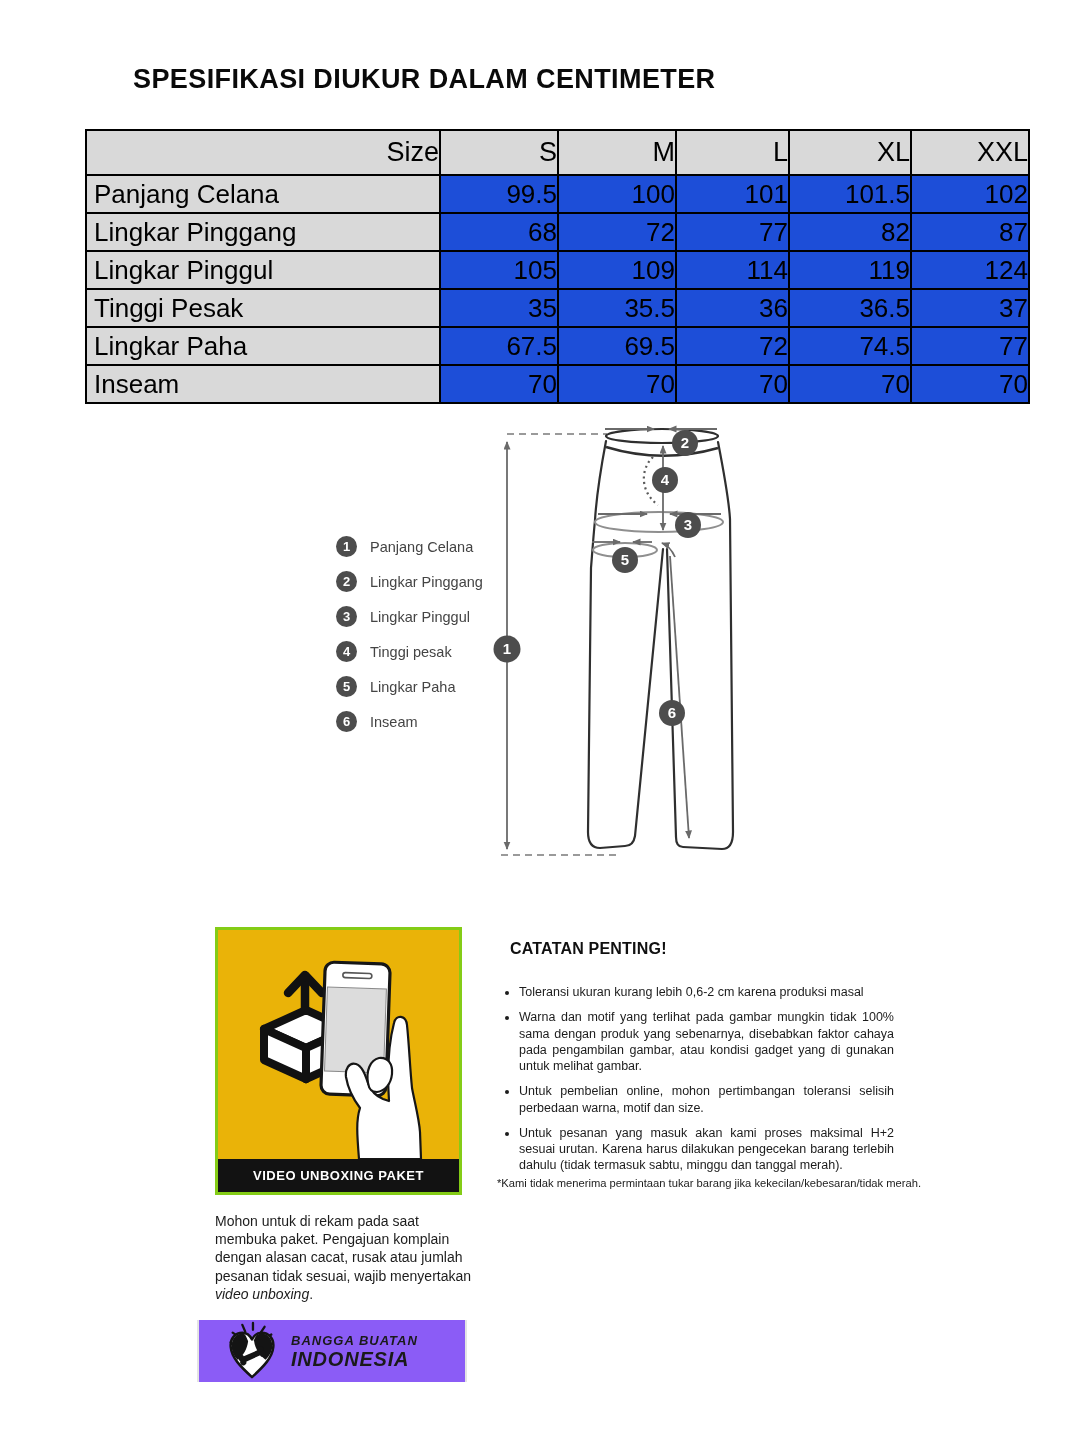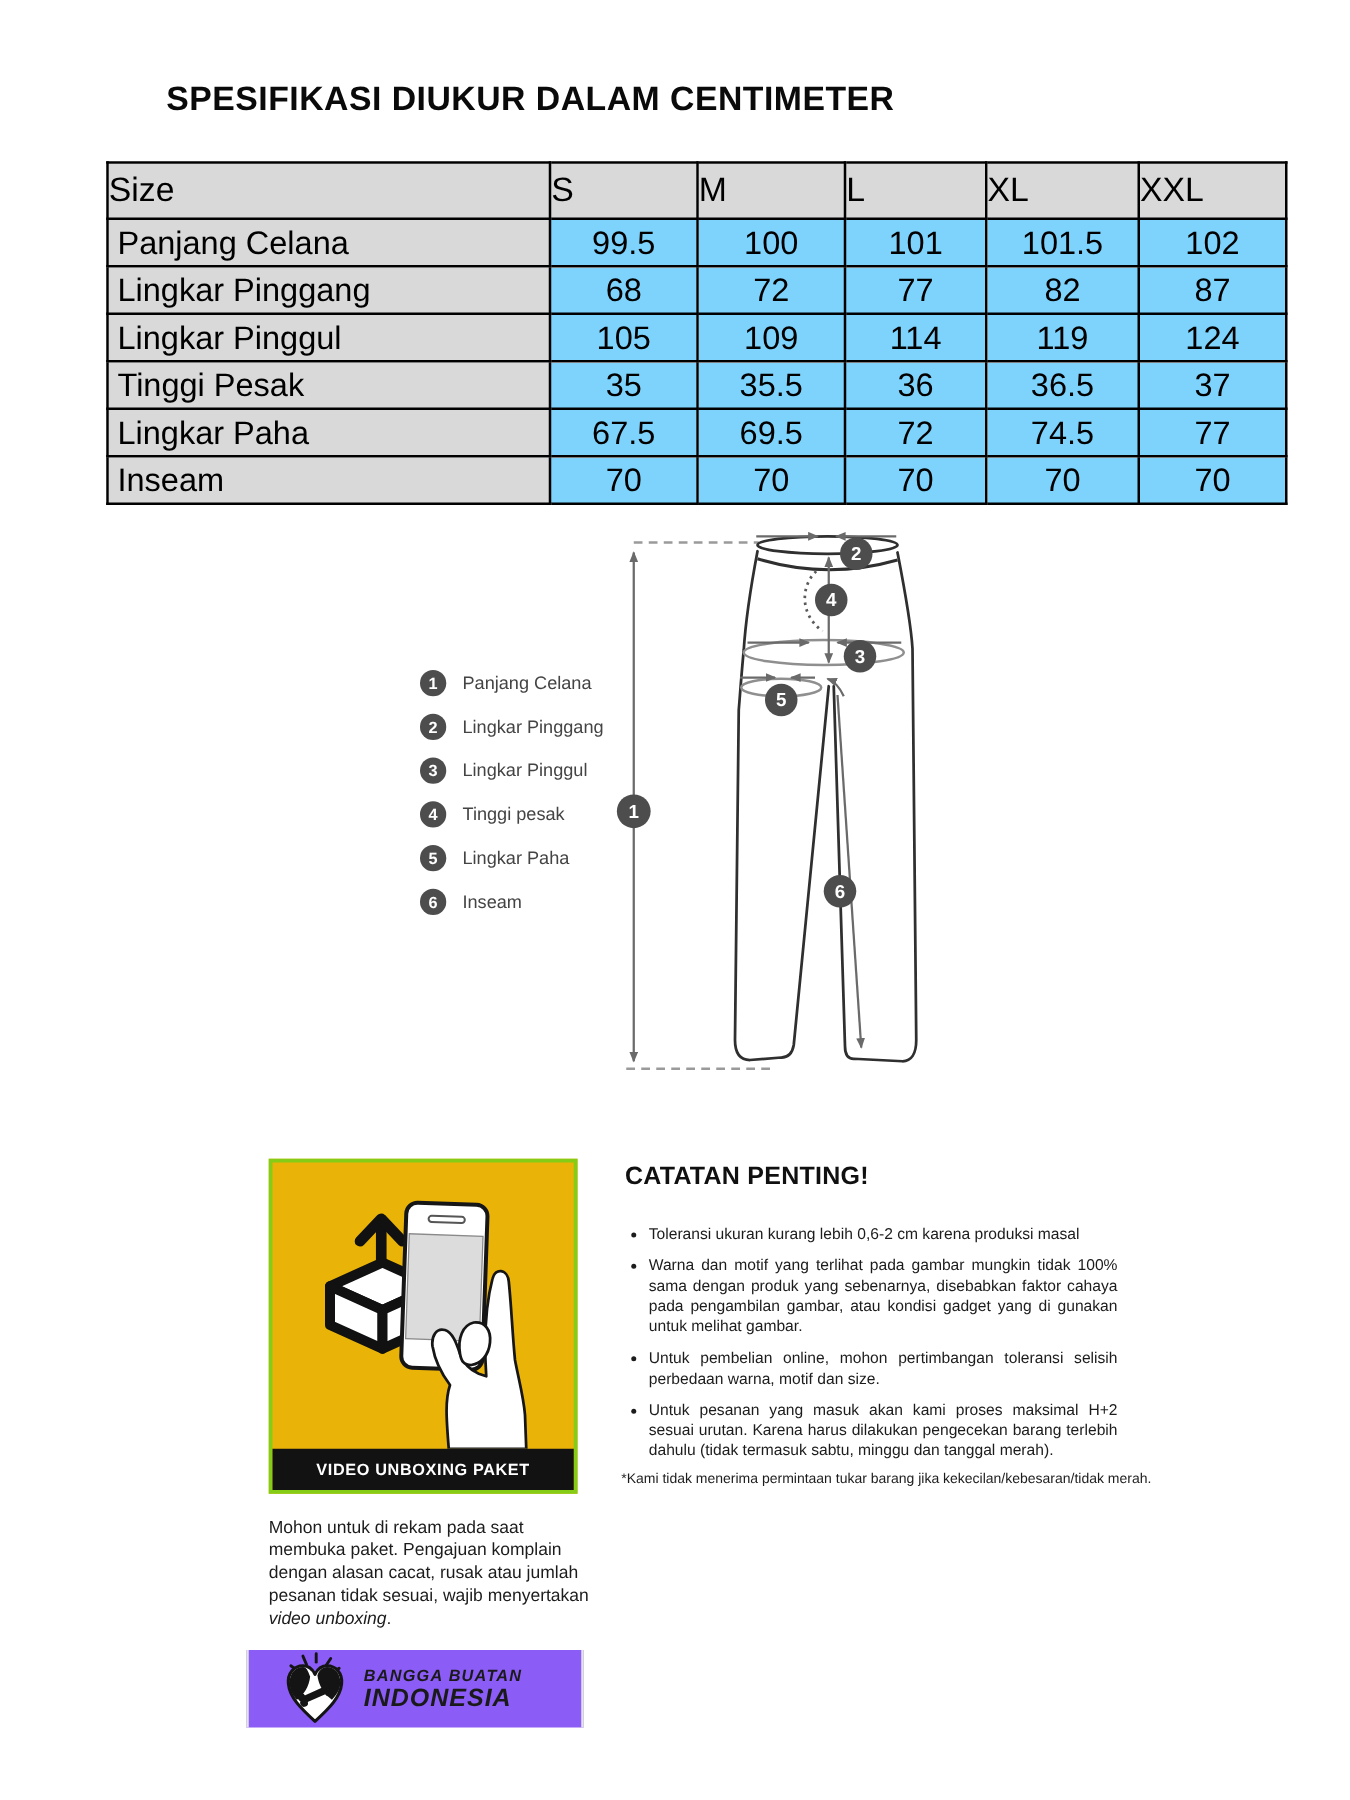--- a/index.html
+++ b/index.html
@@ -9,37 +9,37 @@
     overflow:hidden;
   }
   .abs{position:absolute;}
 
   
   .page-title{left:133px;top:64px;font-size:27px;font-weight:bold;letter-spacing:.4px;color:#0a0a0a;}
 
   
   table.size-table{left:85px;top:129px;border-collapse:collapse;table-layout:fixed;position:absolute;}
   .size-table th,.size-table td{border:2px solid #000;padding:0;font-weight:400;color:#000;overflow:hidden;white-space:nowrap;}
-  .size-table thead th{height:43px;background:#d9d9d9;font-size:27px;text-align:left;}
+  .size-table thead th{height:43px;background:#d9d9d9;font-size:27px;text-align:right;}
   .size-table tbody th{height:36px;background:#d9d9d9;font-size:26px;text-align:left;padding-left:7px;}
-  .size-table tbody td{height:36px;background:#7dd3fc;font-size:26px;text-align:center;}
+  .size-table tbody td{height:36px;background:#1d4ed8;font-size:26px;text-align:right;}
 
   
   .legend{left:336px;top:536px;}
   .legend-item{display:flex;align-items:center;height:21px;margin-bottom:14px;}
   .badge{width:21px;height:21px;border-radius:50%;background:#4d4d4d;color:#fff;font-size:13px;font-weight:bold;
          display:flex;align-items:center;justify-content:center;margin-right:13px;flex:0 0 21px;}
   .legend-label{font-size:14.5px;color:#444;}
 
   
   .diagram{left:478px;top:408px;}
 
   
   .notes{left:500px;top:930px;width:394px;}
-  .notes-heading{font-size:20px;font-weight:bold;color:#101010;letter-spacing:.2px;margin:0;}
+  .notes-heading{font-size:16px;font-weight:bold;color:#101010;letter-spacing:.2px;margin:10px;}
   .notes-list{margin:26px 0 0 0;padding-left:19px;}
   .notes-list li{font-size:12.5px;line-height:1.3;text-align:justify;color:#1c1c1c;margin-bottom:9px;}
 
   
   .footnotes{left:497px;top:1176px;width:445px;}
   .footnote{font-size:11.2px;line-height:1.3;color:#1c1c1c;padding-left:8px;text-indent:-8px;margin-bottom:3px;}
   .footnote.cont{text-indent:0;margin-top:-2px;}
   .footnote .b{font-weight:bold;}
 
   

